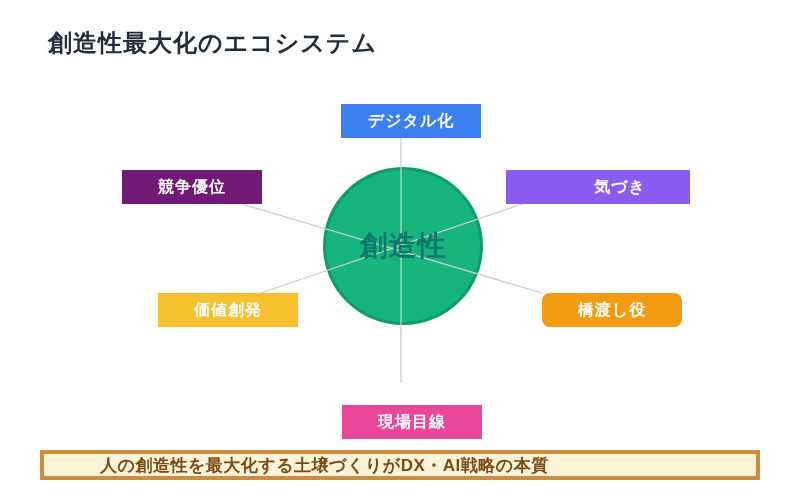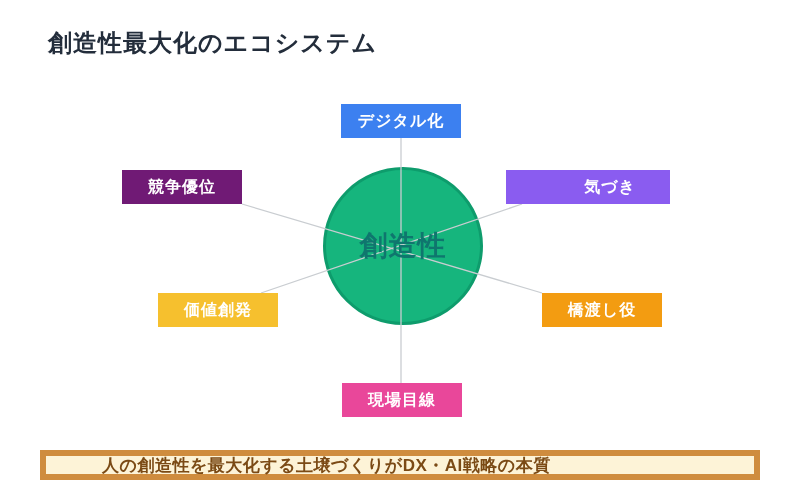--- a/index.html
+++ b/index.html
@@ -30,36 +30,36 @@
     position:absolute;left:0;top:0;width:800px;height:500px;
     z-index:2;pointer-events:none;
   }
   .center-label{
     position:absolute;left:323px;top:167px;width:160px;height:158px;
     display:flex;align-items:center;justify-content:center;
     color:#ffffff;font-size:28px;font-weight:bold;
     z-index:3;letter-spacing:1px;
   }
   .node{
-    position:absolute;width:120px;height:34px;
+    position:absolute;width:140px;height:34px;
     display:flex;align-items:center;justify-content:center;
     color:#ffffff;font-size:16px;font-weight:bold;
     z-index:4;letter-spacing:1px;
   }
   .node-digitalization{left:341px;top:104px;}
   .node-competitive{left:122px;top:170px;}
   .node-awareness{left:506px;top:170px;padding-left:44px;}
   .node-value{left:141px;top:293px;margin-left:17px;}
-  .node-bridge{left:542px;top:293px;}
-  .node-genba{left:342px;top:383px;}
+  .node-bridge{left:542px;top:293px;border-radius:8px;}
+  .node-genba{left:342px;top:405px;}
   .banner{
     position:absolute;left:40px;top:450px;
     width:720px;height:30px;
     box-sizing:border-box;
-    border:6px solid #404040;
+    border:4px solid #404040;
     background:#fdf3d7;
     display:flex;align-items:center;
     padding-left:56px;
     z-index:5;
   }
   .banner-text{
     font-size:17px;font-weight:bold;color:#7b4a15;
     letter-spacing:0.5px;
   }
 </style>

